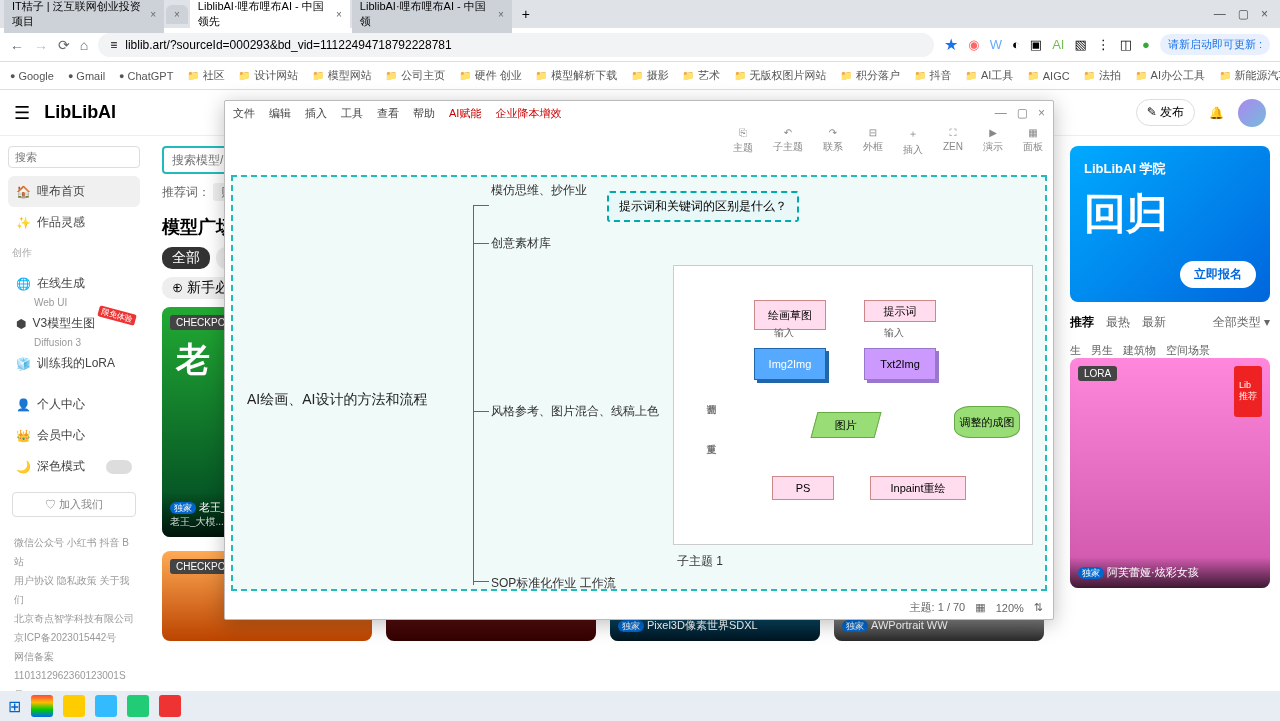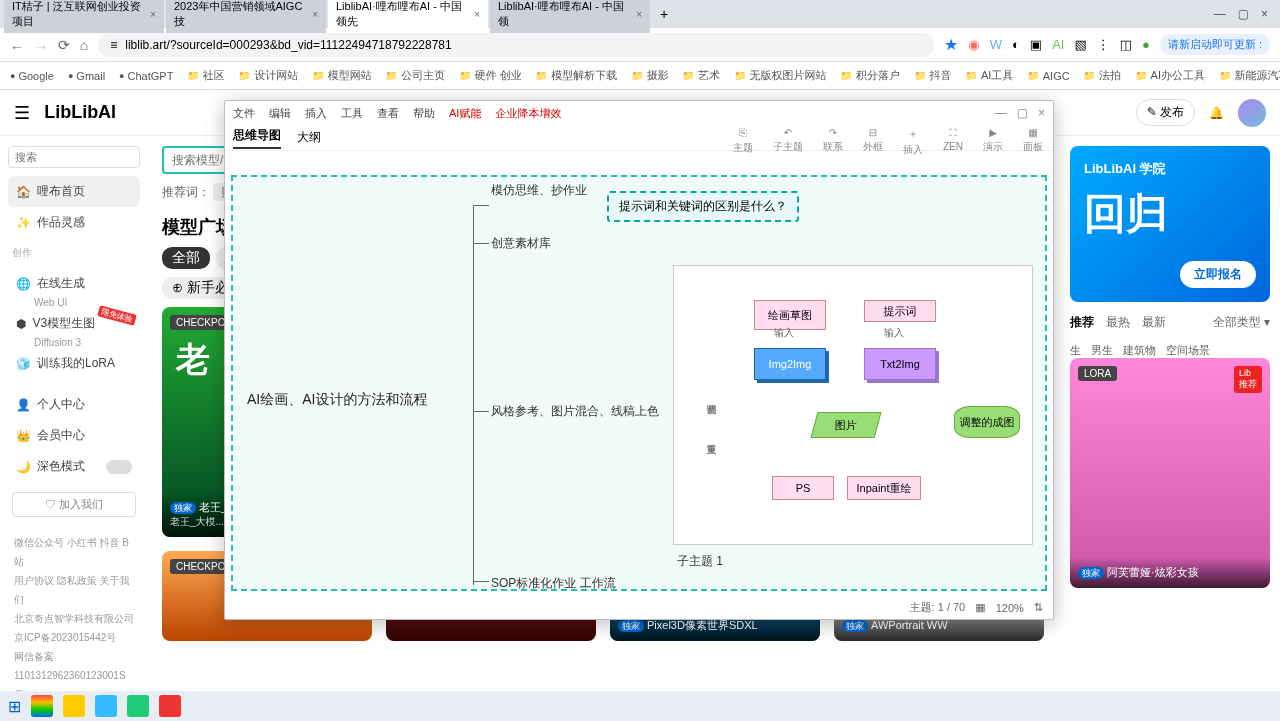--- a/index.html
+++ b/index.html
@@ -37,21 +37,21 @@
 .center{flex:1;padding:10px 14px;position:relative}
 .search-line{display:flex;gap:10px;align-items:center;margin-bottom:10px}
 .search-box{border:2px solid #2bb;border-radius:4px;padding:5px 8px;font-size:12px;width:200px}
 .rec-line{font-size:12px;color:#666;margin-bottom:14px}
 .pill{display:inline-block;background:#eee;border-radius:10px;padding:2px 10px;margin-right:6px;font-size:14px}
 .pill.dark{background:#333;color:#fff}
 .rtitle{font-size:18px;font-weight:600;margin:8px 0}
 .card-grid{display:flex;gap:14px;flex-wrap:wrap}
 .card{width:210px;height:230px;background:#333;border-radius:8px;position:relative;overflow:hidden}
 .card-tag{position:absolute;top:8px;left:8px;background:#444;color:#fff;font-size:10px;padding:2px 6px;border-radius:3px}
-.card-vip{position:absolute;top:8px;right:8px;background:#fa0;color:#fff;font-size:9px;padding:2px 5px;border-radius:3px}
+.card-vip{position:absolute;top:8px;right:8px;background:#fa0;color:#fff;font-size:9px;padding:14px 5px;border-radius:3px}
 .card-bottom{position:absolute;bottom:0;left:0;right:0;padding:8px;color:#fff;font-size:11px;background:linear-gradient(transparent,rgba(0,0,0,.7))}
 .ex-tag{background:#06c;padding:1px 4px;border-radius:6px;font-size:9px;margin-right:3px}
 .right-col{width:220px;padding:10px}
 .promo{width:200px;height:156px;background:linear-gradient(135deg,#0af,#06d);border-radius:8px;color:#fff;padding:14px;position:relative}
 .promo-logo{font-size:13px;font-weight:700}
 .promo-big{font-size:42px;font-weight:700;margin-top:8px}
 .promo-btn{background:#fff;color:#06d;padding:5px 14px;border-radius:14px;font-size:12px;position:absolute;bottom:14px;right:14px;font-weight:600}
 .right-tabs{display:flex;gap:12px;font-size:12px;margin:12px 0;color:#666}
 .right-tags{display:flex;gap:10px;font-size:11px;color:#666;flex-wrap:wrap}
 .overlay{position:absolute;left:224px;top:100px;width:830px;height:520px;background:#fff;border:1px solid #bbb;box-shadow:0 4px 20px rgba(0,0,0,.25);border-radius:2px}
@@ -77,21 +77,20 @@
 </style>
 </head>
 <body>
 
 <div class="tabbar">
   <div class="tab inactive">
       <span>IT桔子 | 泛互联网创业投资项目</span>
       <span class="tab-close">×</span>
     </div>
   <div class="tab inactive">
-      <span>2023年中国营销领域AIGC技</span>
       <span class="tab-close">×</span>
     </div>
   <div class="tab">
       <span>LiblibAI·哩布哩布AI - 中国领先</span>
       <span class="tab-close">×</span>
     </div>
   <div class="tab inactive">
       <span>LiblibAI·哩布哩布AI - 中国领</span>
       <span class="tab-close">×</span>
     </div>
@@ -281,24 +280,20 @@
     <span>查看</span>
     <span>帮助</span>
     <span class="red">AI赋能</span>
     <span class="red">企业降本增效</span>
     <div class="ov-ctrl">
         <span>—</span>
         <span>▢</span>
         <span>×</span>
       </div>
   </div>
-  <div class="ov-tabs">
-    <span class="act">思维导图</span>
-    <span>大纲</span>
-  </div>
   <div class="ov-tools">
     <div>
         <span>⎘</span>
         <span>主题</span>
       </div>
     <div>
         <span>↶</span>
         <span>子主题</span>
       </div>
     <div>
@@ -346,21 +341,21 @@
       <div class="shape" style="left:190px;top:34px;width:72px;height:22px;background:#fde;border-color:#c88">提示词</div>
       <div class="shape" style="border:none;left:100px;top:60px;font-size:10px;color:#666">输入</div>
       <div class="shape" style="border:none;left:210px;top:60px;font-size:10px;color:#666">输入</div>
       <div class="shape" style="left:80px;top:82px;width:72px;height:32px;background:#5af;border-color:#26a;color:#fff;box-shadow:3px 3px 0 #26a">Img2Img</div>
       <div class="shape" style="left:190px;top:82px;width:72px;height:32px;background:#c9f;border-color:#97c;box-shadow:3px 3px 0 #97c">Txt2Img</div>
       <div class="shape" style="left:140px;top:146px;width:64px;height:26px;background:#9d7;border-color:#6a4;transform:skewX(-15deg)">
           <span style="transform:skewX(15deg)">图片</span>
         </div>
       <div class="shape" style="left:280px;top:140px;width:66px;height:32px;background:#9d7;border-color:#6a4;border-radius:16px 16px 16px 16px / 10px 10px 10px 10px">调整的成图</div>
       <div class="shape" style="left:98px;top:210px;width:62px;height:24px;background:#fde;border-color:#c88">PS</div>
-      <div class="shape" style="left:173px;top:210px;width:74px;height:24px;background:#fde;border-color:#c88">Inpaint重绘</div>
+      <div class="shape" style="left:196px;top:210px;width:96px;height:24px;background:#fde;border-color:#c88">Inpaint重绘</div>
       <div class="shape" style="border:none;left:30px;top:130px;font-size:10px;color:#666;writing-mode:vertical-rl">调整</div>
       <div class="shape" style="border:none;left:30px;top:170px;font-size:10px;color:#666;writing-mode:vertical-rl">重复</div>
     </div>
     <div class="branch-txt" style="left:444px;top:376px;font-size:12px">子主题 1</div>
   </div>
 
   <div class="ov-status">
     <span>主题: 1 / 70</span>
     <span>▦</span>
     <span>120%</span>

